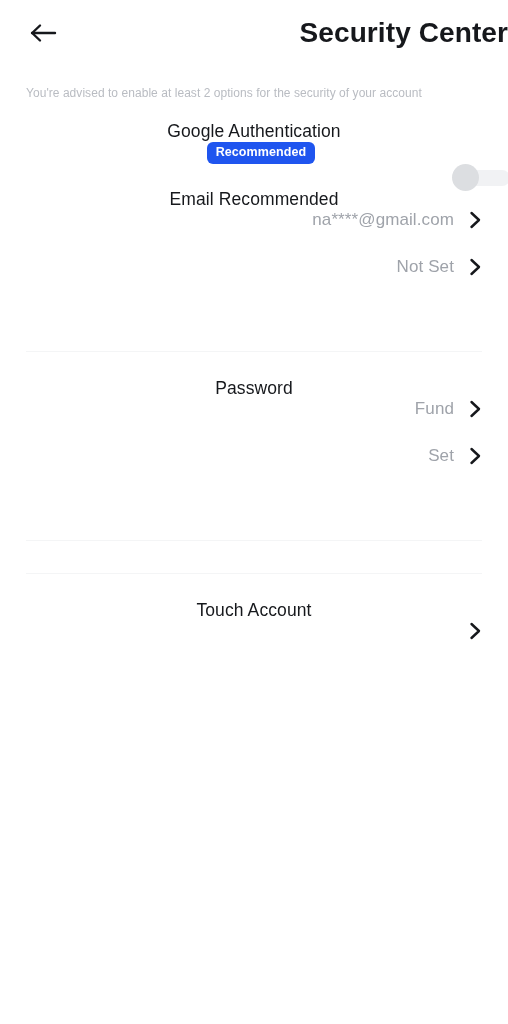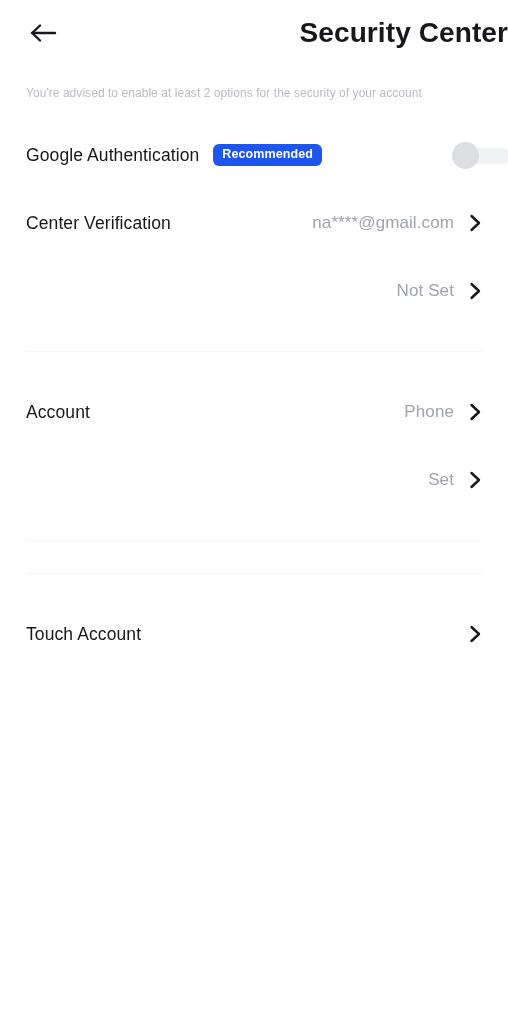--- a/index.html
+++ b/index.html
@@ -72,20 +72,21 @@
   .group { width: 100%; }
 
   .row {
     position: relative;
     display: flex;
     align-items: center;
     height: 68px;
     padding: 0 26px;
     box-sizing: border-box;
     cursor: pointer;
+    flex-direction: column;
   }
   .row-label {
     font-size: 17.5px;
     color: #16181c;
     letter-spacing: 0.1px;
     white-space: nowrap;
   }
   .row-right {
     margin-left: auto;
     display: flex;
@@ -194,21 +195,21 @@
       <span class="badge">Recommended</span>
       <span class="toggle-wrap clipped">
         <span class="toggle">
           <span class="track"></span>
           <span class="knob"></span>
         </span>
       </span>
     </div>
 
     <div class="row">
-      <span class="row-label">Center Verification</span>
+      <span class="row-label">Email Recommended</span>
       <span class="row-right">
         <span class="row-value">na****@gmail.com</span>
         <span class="chevron">
           <svg width="13" height="20" viewBox="0 0 13 20" fill="none">
             <path d="M2.5 3 L10 10 L2.5 17" stroke="#16181c" stroke-width="2.4" stroke-linecap="round" stroke-linejoin="round"></path>
           </svg>
         </span>
       </span>
     </div>
 
@@ -224,23 +225,23 @@
     </div>
   </div>
 
   <div class="spacer-md"></div>
   <div class="divider"></div>
   <div class="spacer-md"></div>
 
   <div class="group">
 
     <div class="row">
-      <span class="row-label">Account</span>
-      <span class="row-right">
-        <span class="row-value">Phone</span>
+      <span class="row-label">Password</span>
+      <span class="row-right">
+        <span class="row-value">Fund</span>
         <span class="chevron">
           <svg width="13" height="20" viewBox="0 0 13 20" fill="none">
             <path d="M2.5 3 L10 10 L2.5 17" stroke="#16181c" stroke-width="2.4" stroke-linecap="round" stroke-linejoin="round"></path>
           </svg>
         </span>
       </span>
     </div>
 
     <div class="row">
       <span class="row-right">

